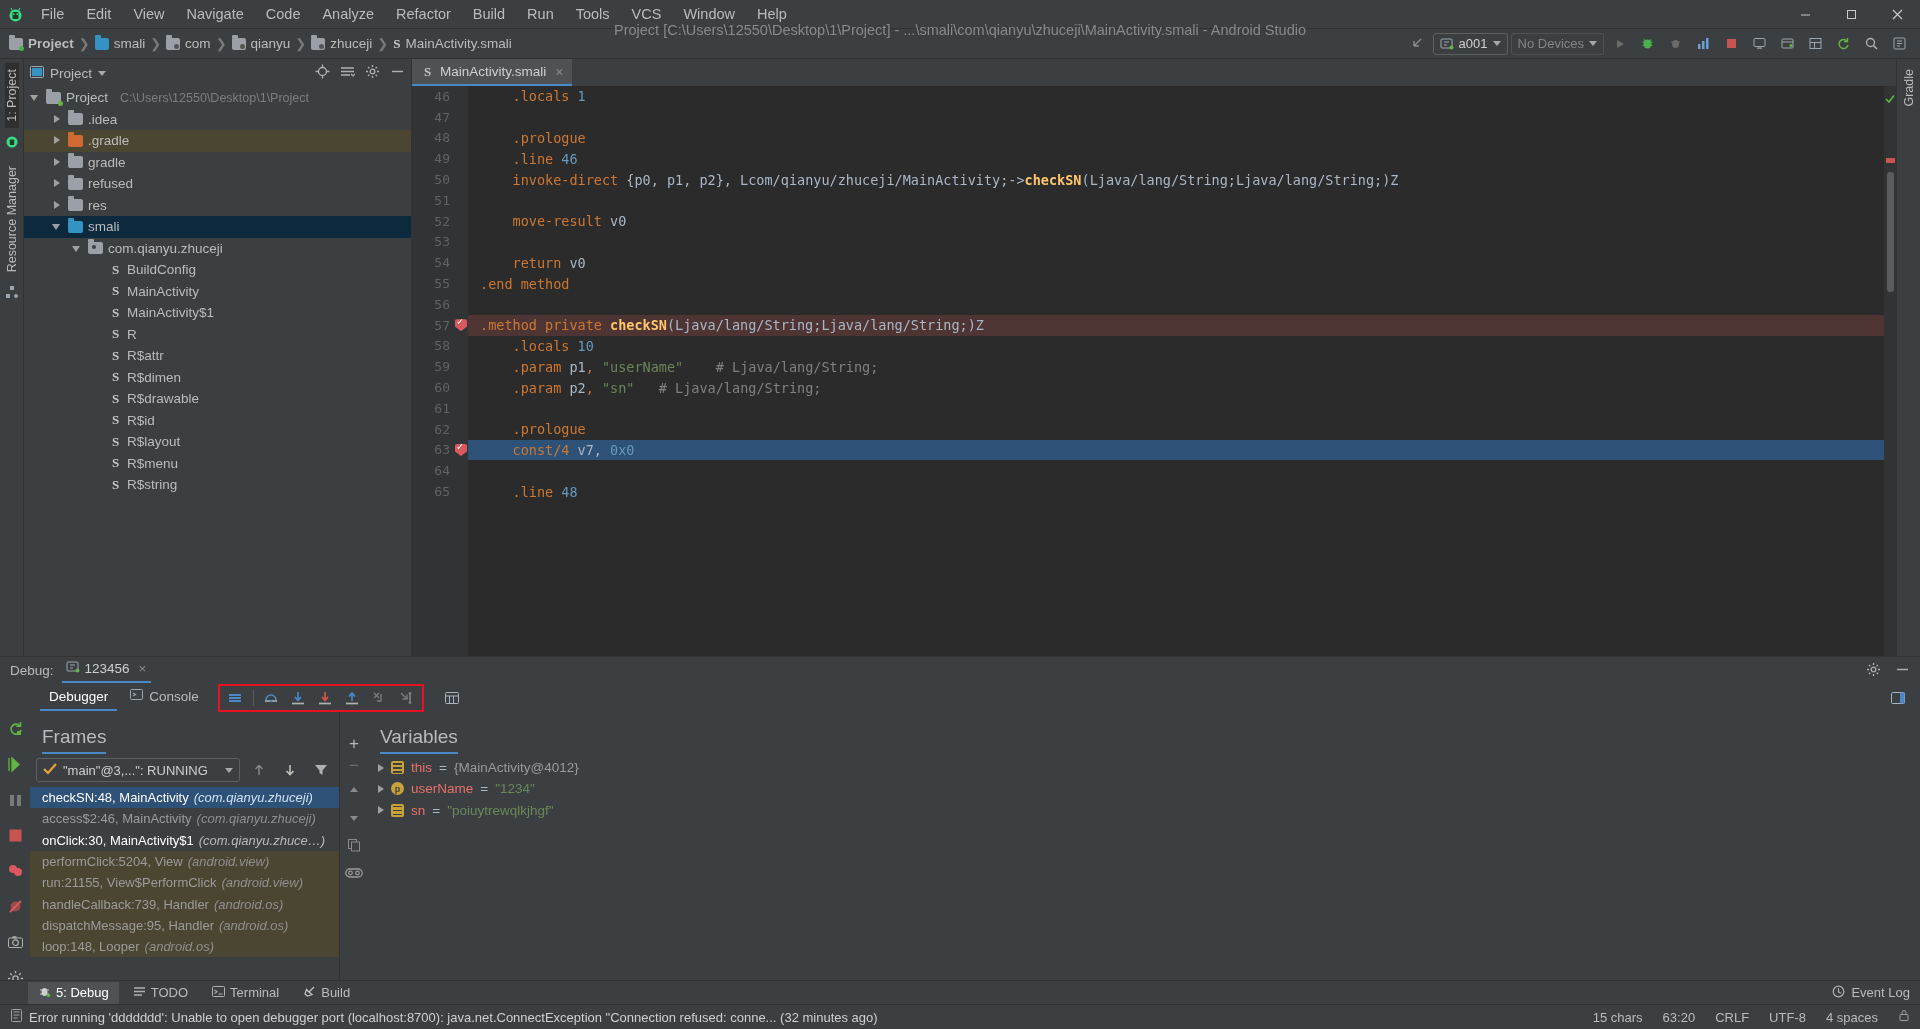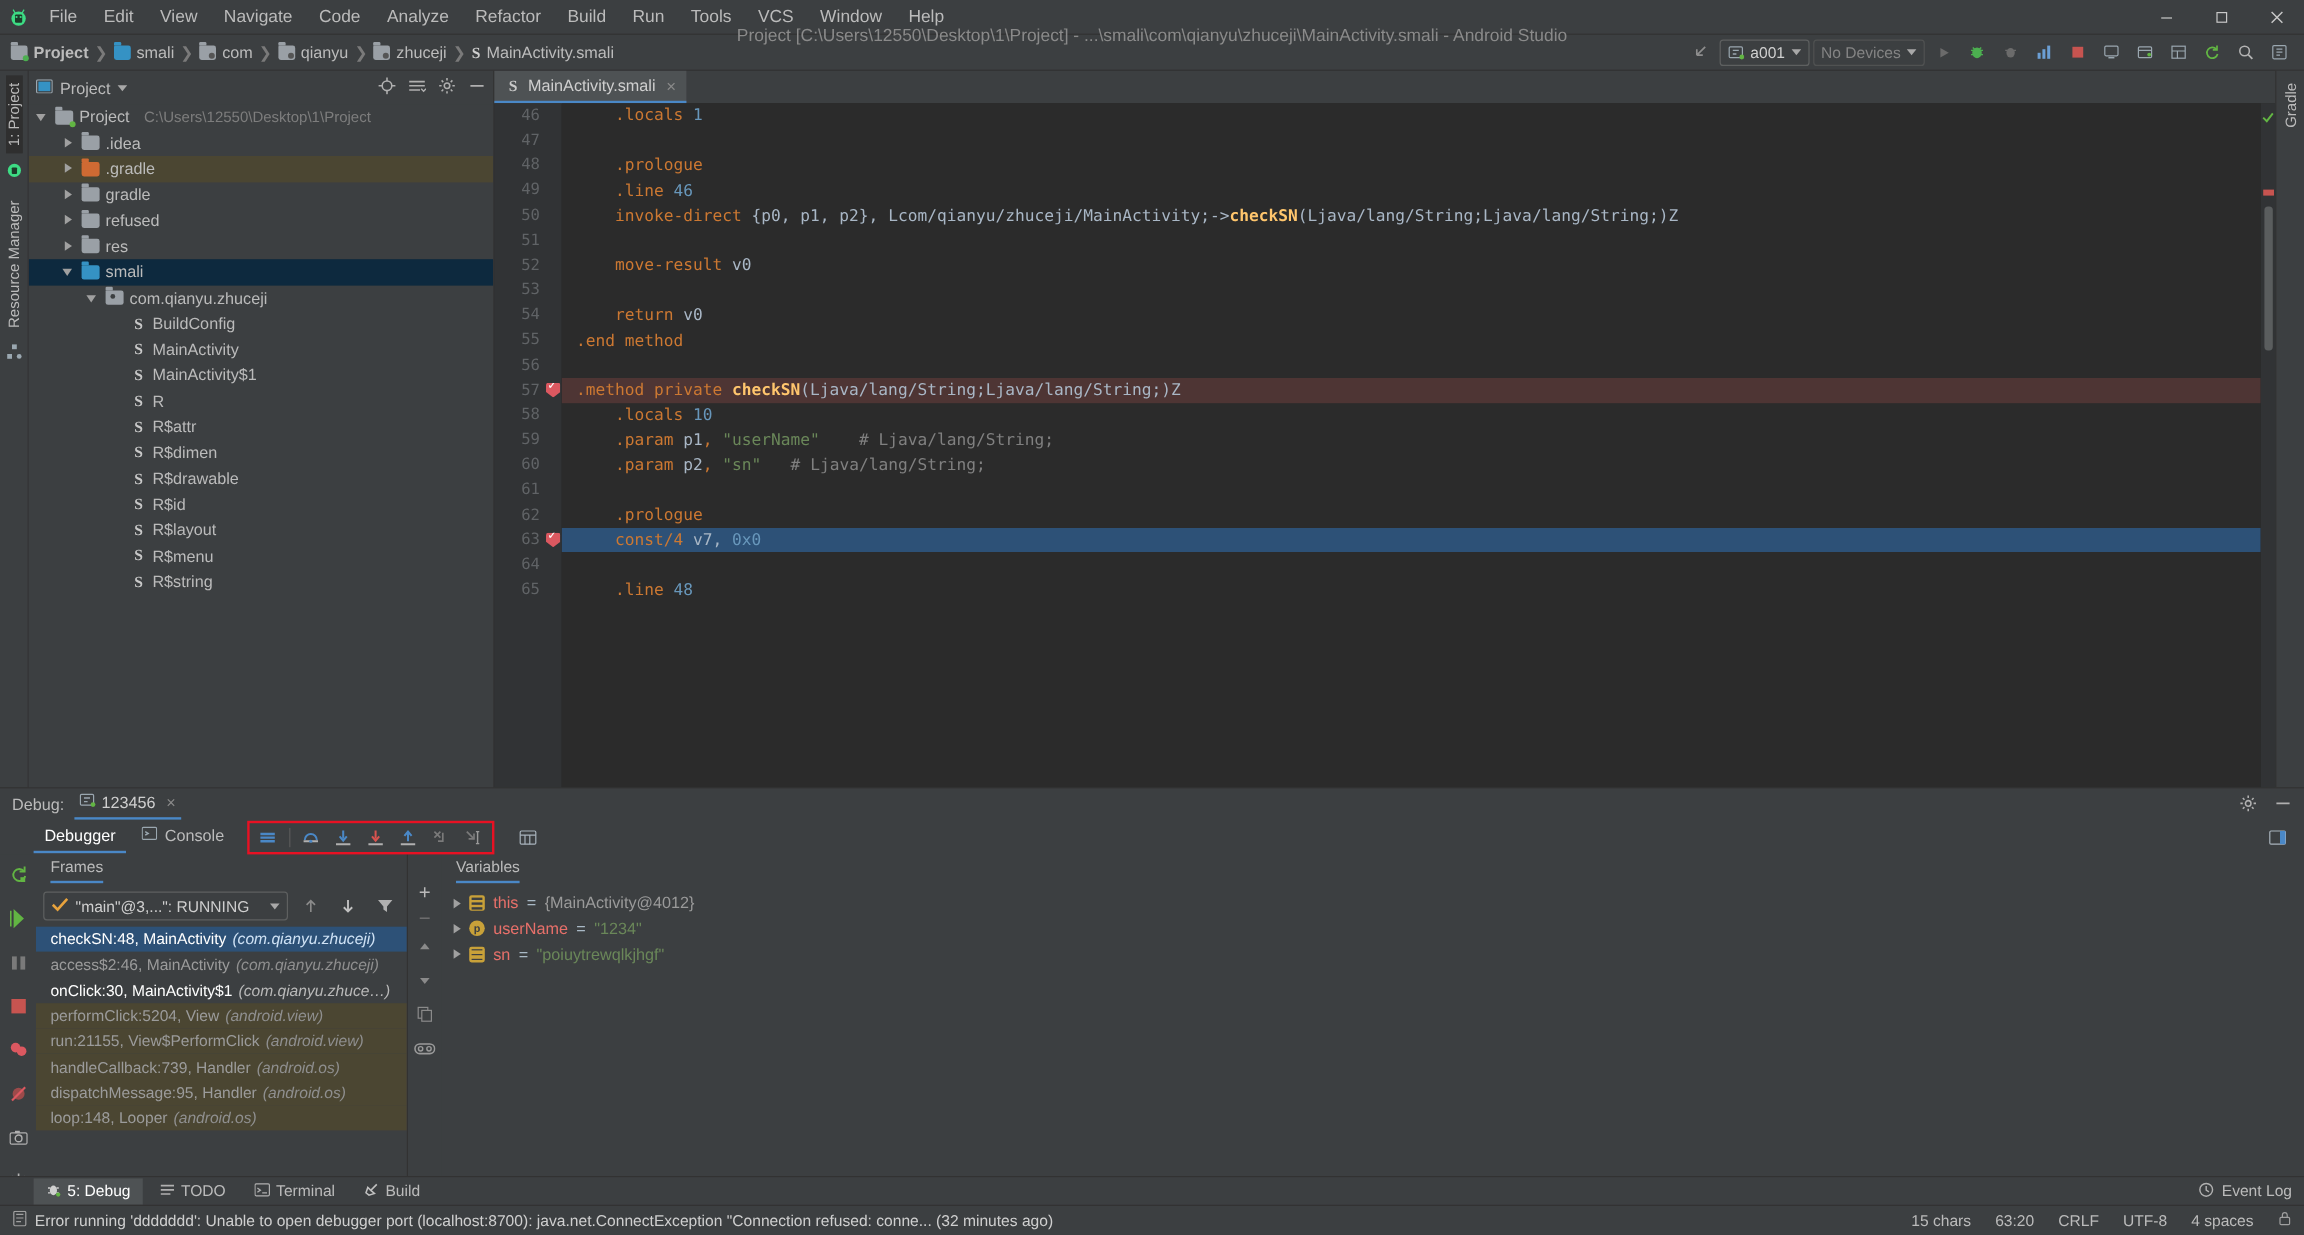--- a/index.html
+++ b/index.html
@@ -119,30 +119,30 @@
   .right-gut { width:12px; background:#313335; flex:none; position:relative;}
   .err-stripe{ position:absolute; right:1px; width:9px; height:5px;}
   .scroll-mark{ position:absolute; right:2px; width:7px; border-radius:3px; background:#5a5d5e;}
   .rrail { width:24px; background:#3c3f41; border-left:1px solid #323232; display:flex; flex-direction:column; align-items:center; flex:none; padding-top:4px;}
 
   
   .debugwrap { height:324px; background:#3c3f41; display:flex; flex-direction:column; flex:none; border-top:1px solid #323232;}
   .dbg-title { height:27px; display:flex; align-items:center; padding:0 10px; gap:8px; font-size:13.5px; flex:none;}
   .dbg-title .right{ margin-left:auto; display:flex; gap:14px; align-items:center;}
   .dtab { display:flex; align-items:center; gap:5px; padding:2px 4px 4px 4px; border-bottom:2px solid #4a88c7; color:#cfcfcf;}
-  .dbg-tools { height:28px; display:flex; align-items:center; gap:0px; flex:none; padding-left:28px; position:relative;}
+  .dbg-tools { height:28px; display:flex; align-items:center; gap:0px; flex:none; padding-left:40px; position:relative;}
   .dtabs { display:flex; align-items:center; gap:4px; }
   .dtab2 { padding:3px 9px 5px; font-size:13.5px; color:#bbbbbb; border-bottom:2px solid transparent;}
   .dtab2.active { color:#ffffff; border-bottom-color:#4a88c7;}
   .redbox { border:2px solid #e81123; display:flex; align-items:center; gap:2px; padding:1px 3px; margin-left:10px;}
   .ibtn { width:25px;height:22px; display:flex; align-items:center; justify-content:center; }
   .dbg-main { flex:1; display:flex; min-height:0; }
   .dbg-rail { width:30px; background:#3c3f41; display:flex; flex-direction:column; align-items:center; gap:15px; padding-top:8px; flex:none;}
   .frames-pane { width:310px; flex:none; display:flex; flex-direction:column; border-right:1px solid #323232;}
-  .pane-tab { height:26px; display:flex; align-items:center; padding-left:12px; font-size:13px; flex:none;}
+  .pane-tab { height:26px; display:flex; align-items:center; padding-left:12px; font-size:19px; flex:none;margin-top:15px;}
   .pane-tab span{ border-bottom:2px solid #4a88c7; padding-bottom:4px;}
   .thread-row { display:flex; align-items:center; gap:6px; padding:5px 6px; flex:none;}
   .thread-sel { flex:1; height:24px; border:1px solid #5e6060; border-radius:3px; display:flex; align-items:center; gap:6px; padding:0 6px; font-size:13px; color:#cfcfcf;}
   .frames-list { flex:1; overflow:hidden; font-size:13px;text-align:right; }
   .frow { height:21.3px; display:flex; align-items:center; padding-left:12px; white-space:nowrap; color:#9b9b9b;}
   .frow.sel { background:#2d5177; color:#ffffff;}
   .frow.active { color:#ffffff; }
   .frow.lib { background:#4b4632; }
   .frow i { color:#8f8f8f; font-style:italic; margin-left:5px;}
   .frow.sel i { color:#cfe2f5; }

